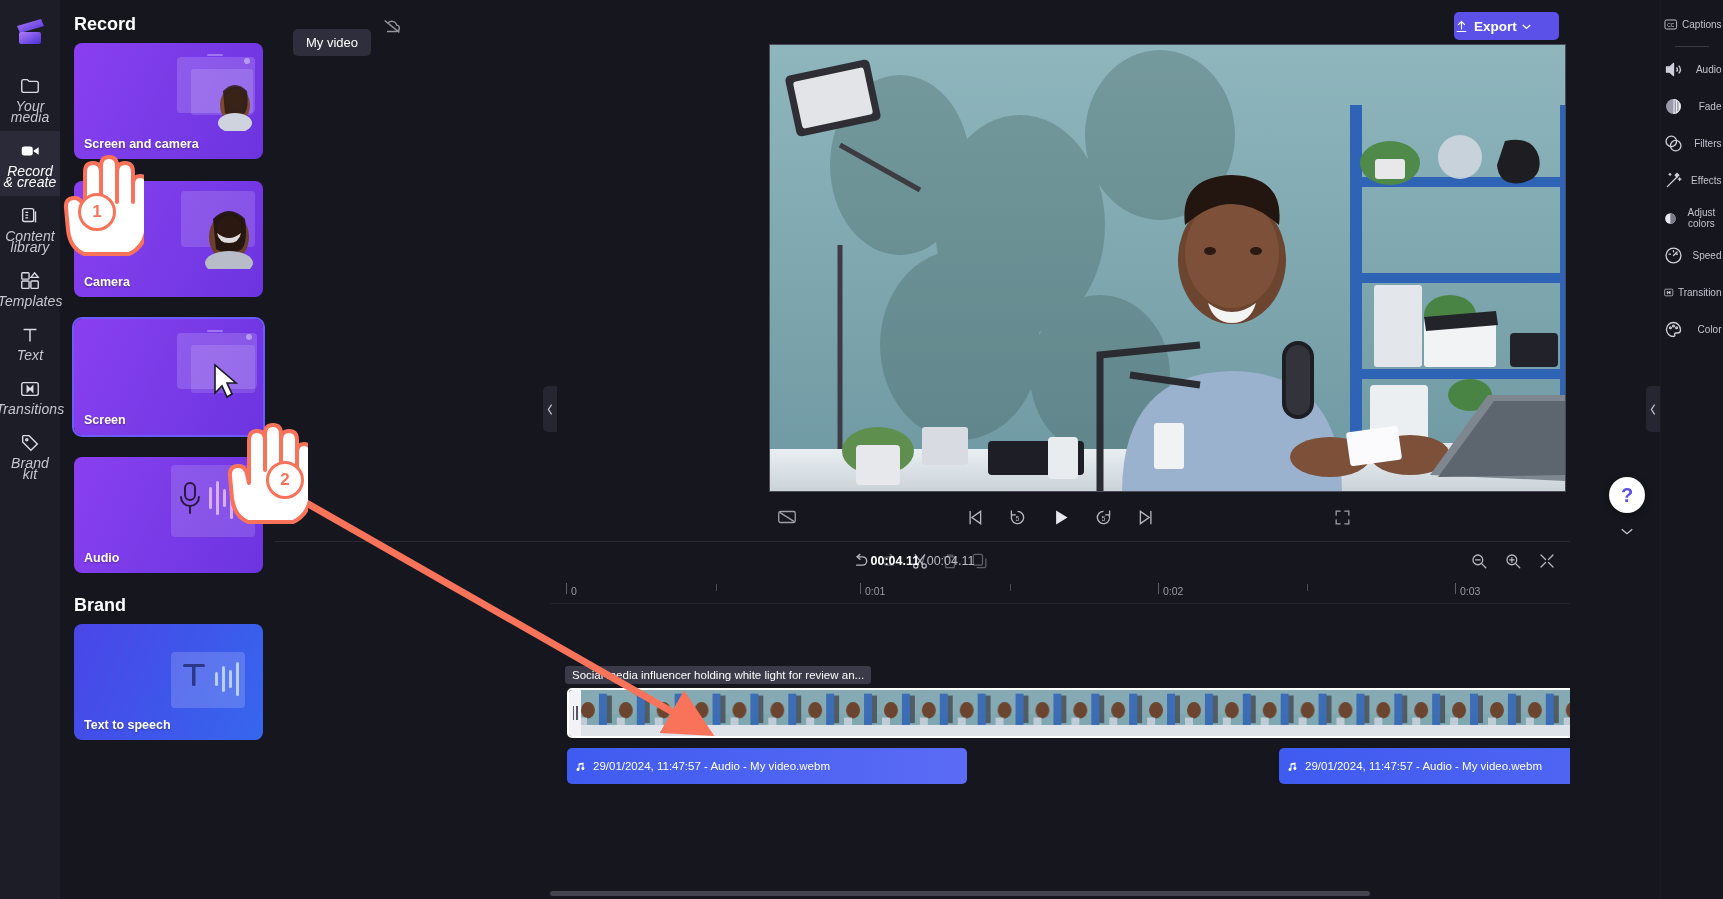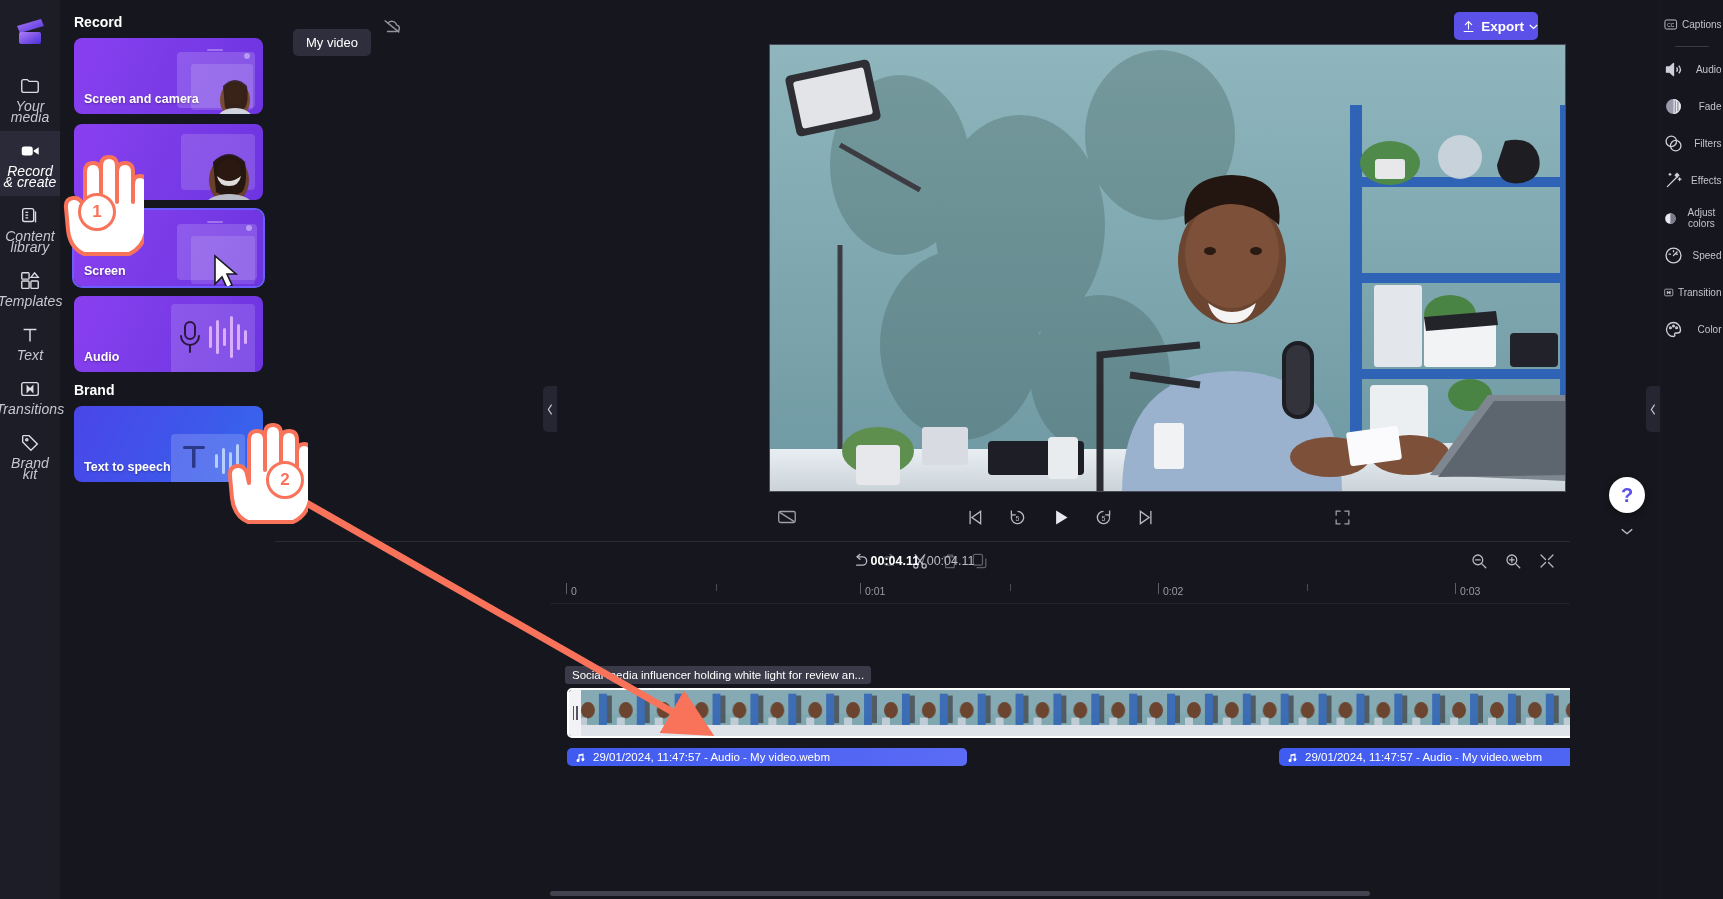--- a/index.html
+++ b/index.html
@@ -32,25 +32,25 @@
     font-style: italic;
   }
   .rail-item.active .ri-label { color: #fff; }
 
   
   .panel {
     width: 215px; flex: 0 0 215px; background: #16161e;
     padding: 10px 12px 0 14px; position: relative; overflow: hidden;
   }
   .panel-title {
-    font-size: 14px; font-weight: bold; color: #fff; margin: 4px 0 8px 0;
+    font-size: 18px; font-weight: bold; color: #fff; margin: 4px 0 8px 0;
   }
   .panel-title.second { margin-top: 10px; }
   .card {
-    height: 76px; border-radius: 8px; margin-bottom: 10px; position: relative;
+    height: 116px; border-radius: 8px; margin-bottom: 22px; position: relative;
     overflow: hidden; cursor: pointer;
   }
   .card.selected { outline: 2px solid #6a5cff; }
   .card.purple { background: linear-gradient(115deg,#8a3ff0 0%,#7b3ce8 45%,#6c34e0 100%); }
   .card.blue    { background: linear-gradient(115deg,#4a46e8 0%,#3f55ea 50%,#3667ee 100%); }
   .card-label {
     position: absolute; left: 10px; bottom: 8px; font-size: 12.5px;
     font-weight: bold; color: #fff; z-index: 3; text-shadow: 0 1px 2px rgba(0,0,0,.35);
   }
   .card-art { position: absolute; right: 0; top: 0; width: 100px; height: 88px; }
@@ -116,37 +116,37 @@
     border: 2px solid #ffffff; border-radius: 5px; overflow: hidden;
     display: flex; background: #2a3a42;
   }
   .clip-handle {
     position: absolute; top: 0; width: 12px; height: 100%; background: #f2f2f7;
     display: flex; align-items: center; justify-content: center; z-index: 3;
   }
   .clip-handle.l { left: 0; border-radius: 3px 0 0 3px; }
   .clip-handle i { display: block; width: 1.5px; height: 14px; background: #55555f; margin: 0 1px; }
   .audio-clip {
-    position: absolute; height: 18px; border-radius: 5px; top: 144px;
+    position: absolute; height: 36px; border-radius: 5px; top: 144px;
     background: linear-gradient(90deg,#3f5bf0,#5b6bf5); display: flex; align-items: center;
     padding-left: 8px; gap: 6px; overflow: hidden; cursor: pointer;
   }
   .audio-clip .ac-label { font-size: 11.5px; color: #fff; white-space: nowrap; }
   .audio-clip .note { width: 12px; height: 13px; flex: 0 0 12px; }
   .hscroll {
     position: absolute; left: 275px; bottom: 3px; width: 820px; height: 5px;
     background: #43434f; border-radius: 3px;
   }
 
   
   .right-wrap { width: 153px; flex: 0 0 153px; position: relative; background: #16161e; }
   .export-btn {
-    position: absolute; left: 0; top: 12px; width: 84px; height: 28px;
+    position: absolute; left: 0; top: 12px; width: 105px; height: 28px;
     background: #5b51e8; border-radius: 5px; display: flex; align-items: center;
-    justify-content: flex-end; gap: 5px; color: #fff; font-size: 13.5px; font-weight: bold;
+    justify-content: flex-start; gap: 5px; color: #fff; font-size: 13.5px; font-weight: bold;
     cursor: pointer; transform: translateX(-116px);
   }
   .export-btn .up { width: 15px; height: 15px; }
   .export-btn .chev { width: 9px; height: 9px; }
   .rrail {
     position: absolute; right: 0; top: 0; width: 63px; height: 899px;
     border-left: 1px solid #27273340; display: flex; flex-direction: column;
     align-items: center; padding-top: 6px;
   }
   .rr-item { width: 63px; padding: 8px 2px; display: flex; flex-direction: row;

